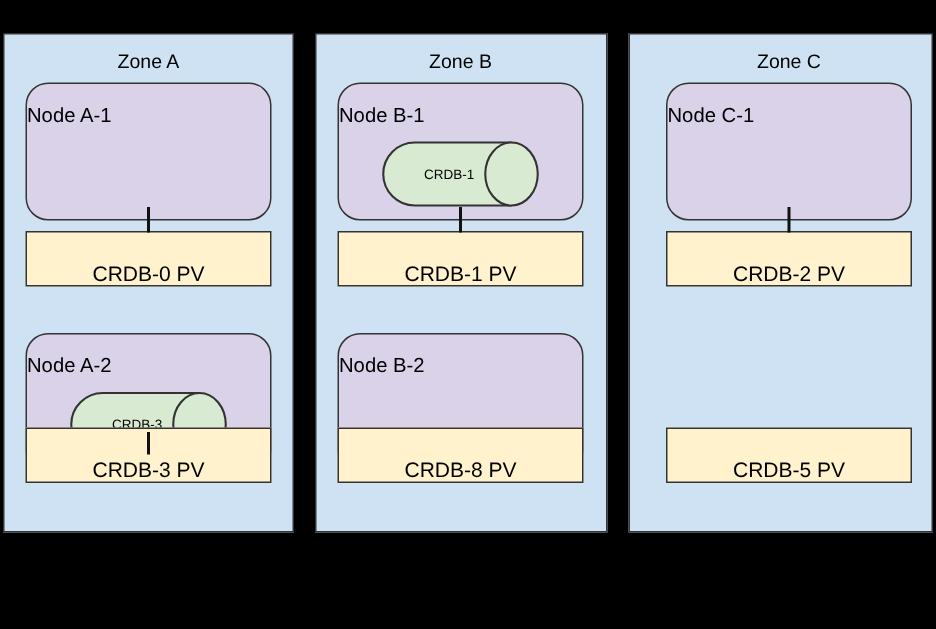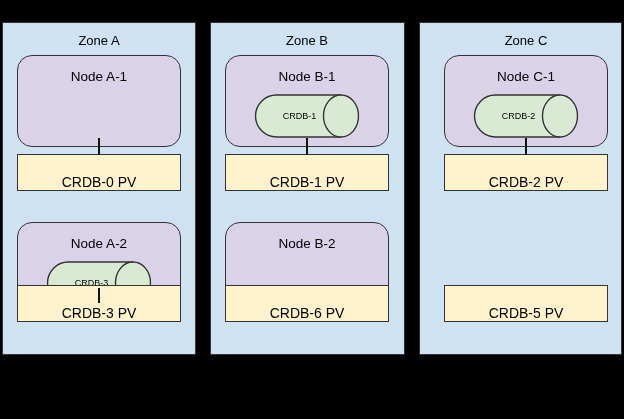--- a/index.html
+++ b/index.html
@@ -18,21 +18,21 @@
     position:absolute;top:10px;left:var(--il);width:164px;
     text-align:center;font-size:13px;line-height:16px;
   }
   .node{
     position:absolute;left:var(--il);width:164px;box-sizing:border-box;
     background:var(--node-fill,#d9d2e9);border:1.3px solid var(--border,#333333);
     border-radius:15px;
   }
   .node-1{top:32px;height:92px;}
   .node-2{top:199px;height:93px;}
-  .node-label{margin-top:13px;text-align:center;font-size:13.5px;line-height:16px;}
+  .node-label{margin-top:13px;font-size:13.5px;line-height:16px;}
   .cylinder{position:absolute;left:50%;transform:translateX(-50%);top:38px;width:105px;height:44px;}
   .cylinder svg{display:block;width:105px;height:44px;}
   .cylinder .shape{fill:var(--db-fill,#d9ead3);stroke:var(--border,#333333);stroke-width:1.4;}
   .cyl-label{
     position:absolute;left:0;top:0;width:90px;height:100%;
     display:flex;align-items:center;justify-content:center;font-size:9px;
   }
   .connector{
     position:absolute;left:calc(var(--il) + 81px);width:1.6px;
     background:#111;z-index:3;
@@ -95,36 +95,29 @@
     </div>
     <div class="connector connector-1"></div>
     <div class="pv pv-1">
       <span>CRDB-1 PV</span>
     </div>
 
     <div class="node node-2">
       <div class="node-label">Node B-2</div>
     </div>
     <div class="pv pv-2">
-      <span>CRDB-6 PV</span>
+      <span>CRDB-8 PV</span>
     </div>
   </section>
 
   <section class="zone zone-c">
     <div class="zone-title">Zone C</div>
 
     <div class="node node-1">
       <div class="node-label">Node C-1</div>
-      <div class="cylinder">
-        <svg viewBox="0 0 105 44">
-          <path class="shape" d="M86.5,1 L22,1 A21,21 0 0 0 22,43 L86.5,43"></path>
-          <ellipse class="shape" cx="86.5" cy="22" rx="17.5" ry="21"></ellipse>
-        </svg>
-        <span class="cyl-label">CRDB-2</span>
-      </div>
     </div>
     <div class="connector connector-1"></div>
     <div class="pv pv-1">
       <span>CRDB-2 PV</span>
     </div>
 
     <div class="pv pv-2">
       <span>CRDB-5 PV</span>
     </div>
   </section>

